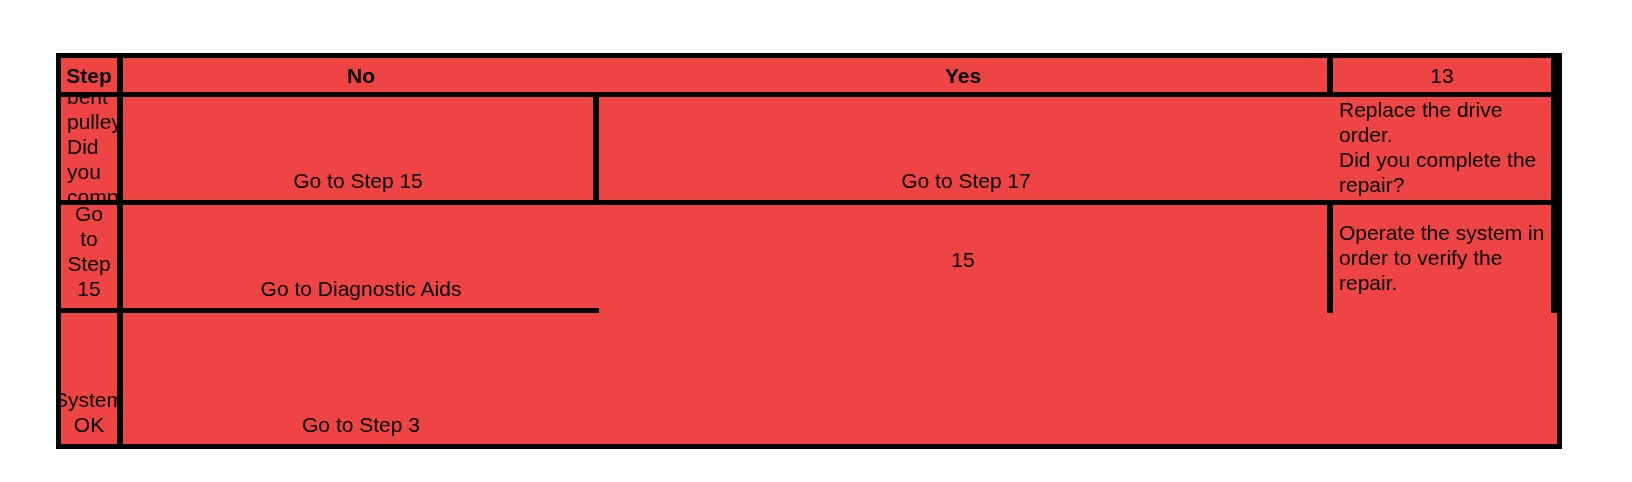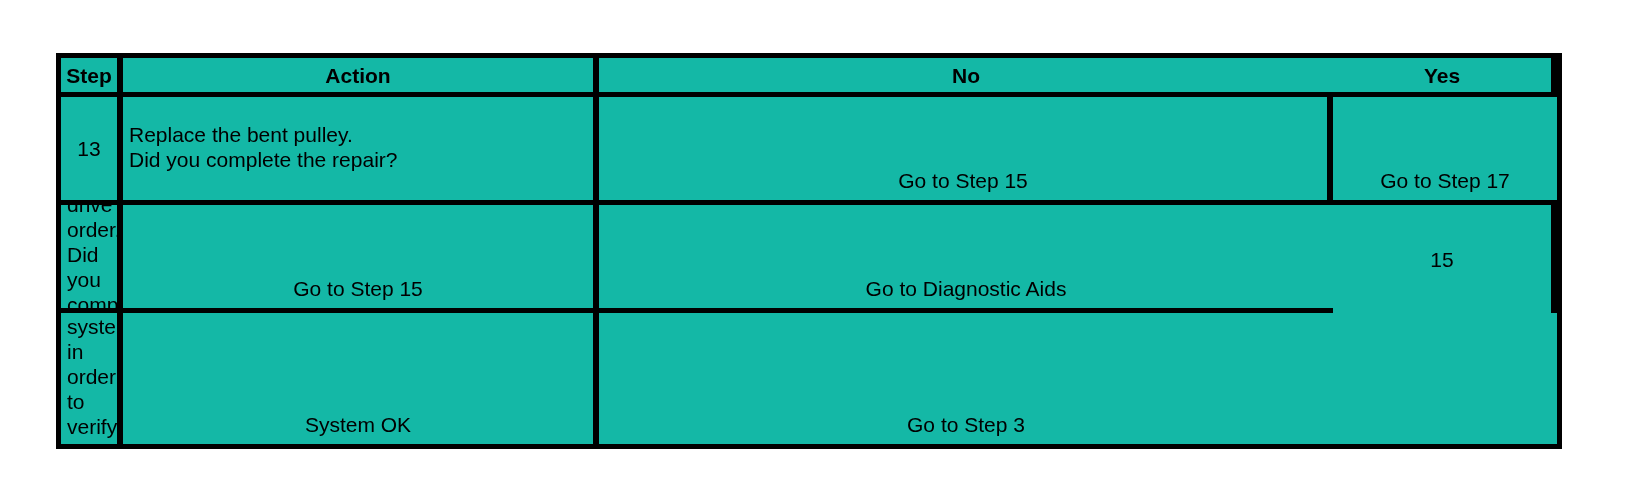--- a/index.html
+++ b/index.html
@@ -19,21 +19,21 @@
     position: absolute;
     left: 56px;
     top: 53px;
     width: 1506px;
     height: 396px;
     box-sizing: border-box;
     border: 5px solid #000000;
     display: grid;
     grid-template-columns: 62px 476px 734px 224px;
     grid-template-rows: 39px 108px 108px 131px;
-    background: #14b8a6;
+    background: #ef4444;
   }
   .cell {
     box-sizing: border-box;
     border-right: 6px solid #000000;
     border-bottom: 5px solid #000000;
     overflow: hidden;
     font-size: 21px;
     line-height: 25px;
   }
   .cell.last-col { border-right: none; }
@@ -54,30 +54,30 @@
     display: flex;
     flex-direction: column;
     justify-content: center;
     padding: 3px 6px 7px 6px;
     text-align: left;
   }
   .answer-cell {
     display: flex;
     align-items: flex-end;
     justify-content: center;
+    text-align: center;
     padding: 2px 4px 7px 4px;
   }
 </style>
 </head>
 <body>
 
 <div class="diagnostic-table">
 
   <div class="cell hdr">Step</div>
-  <div class="cell hdr">Action</div>
   <div class="cell hdr last-col">No</div>
   <div class="cell hdr">Yes</div>
 
   <div class="cell step-cell">13</div>
   <div class="cell action-cell">
     <span>Replace the bent pulley.</span>
     <span>Did you complete the repair?</span>
   </div>
   <div class="cell answer-cell">
     <span>Go to Step 15</span>

